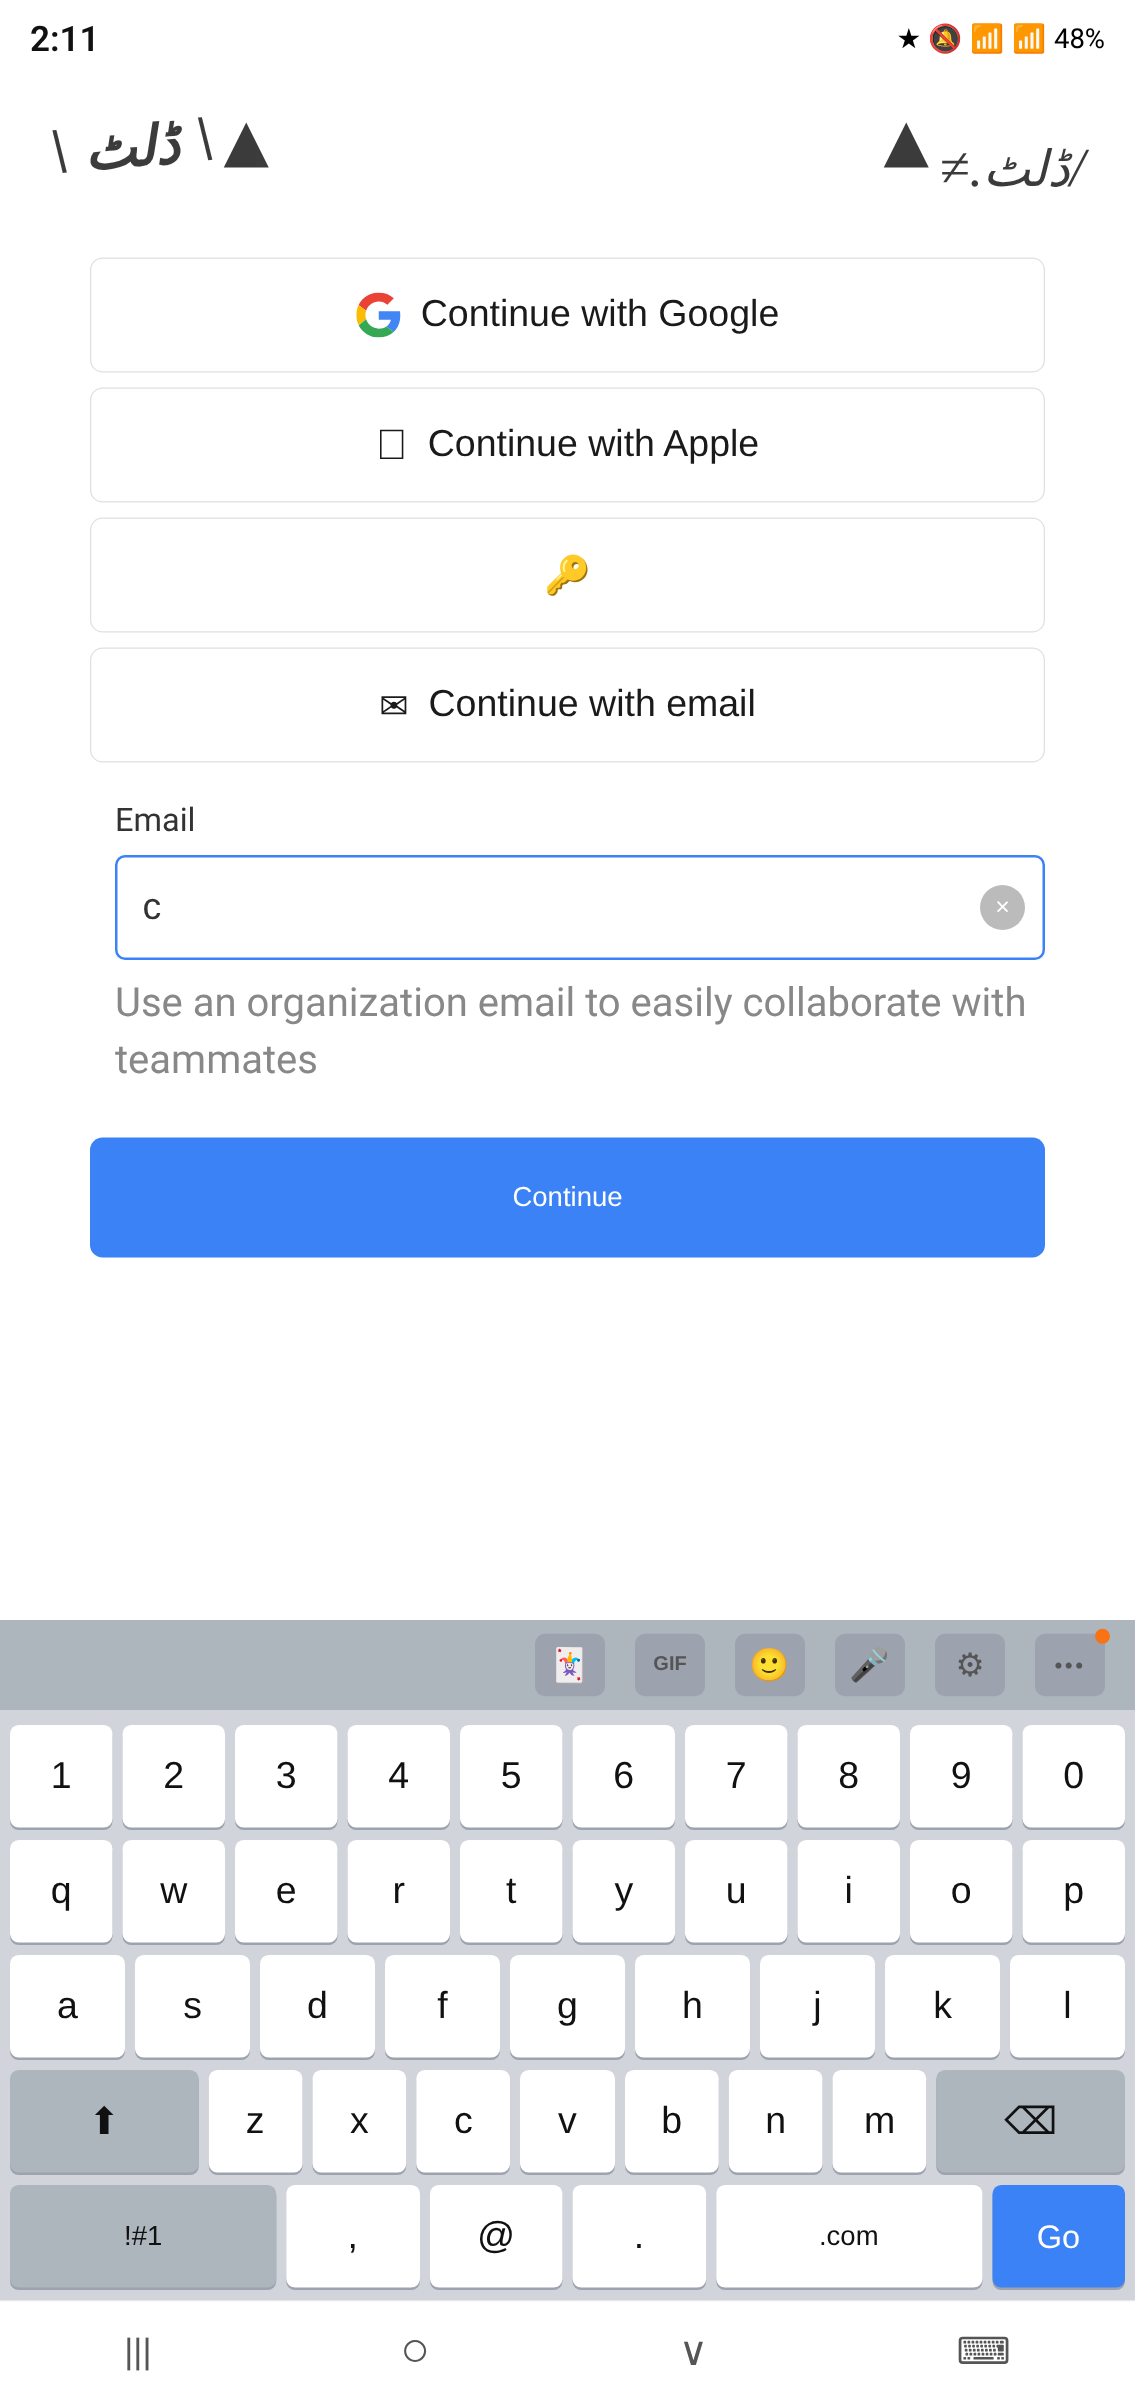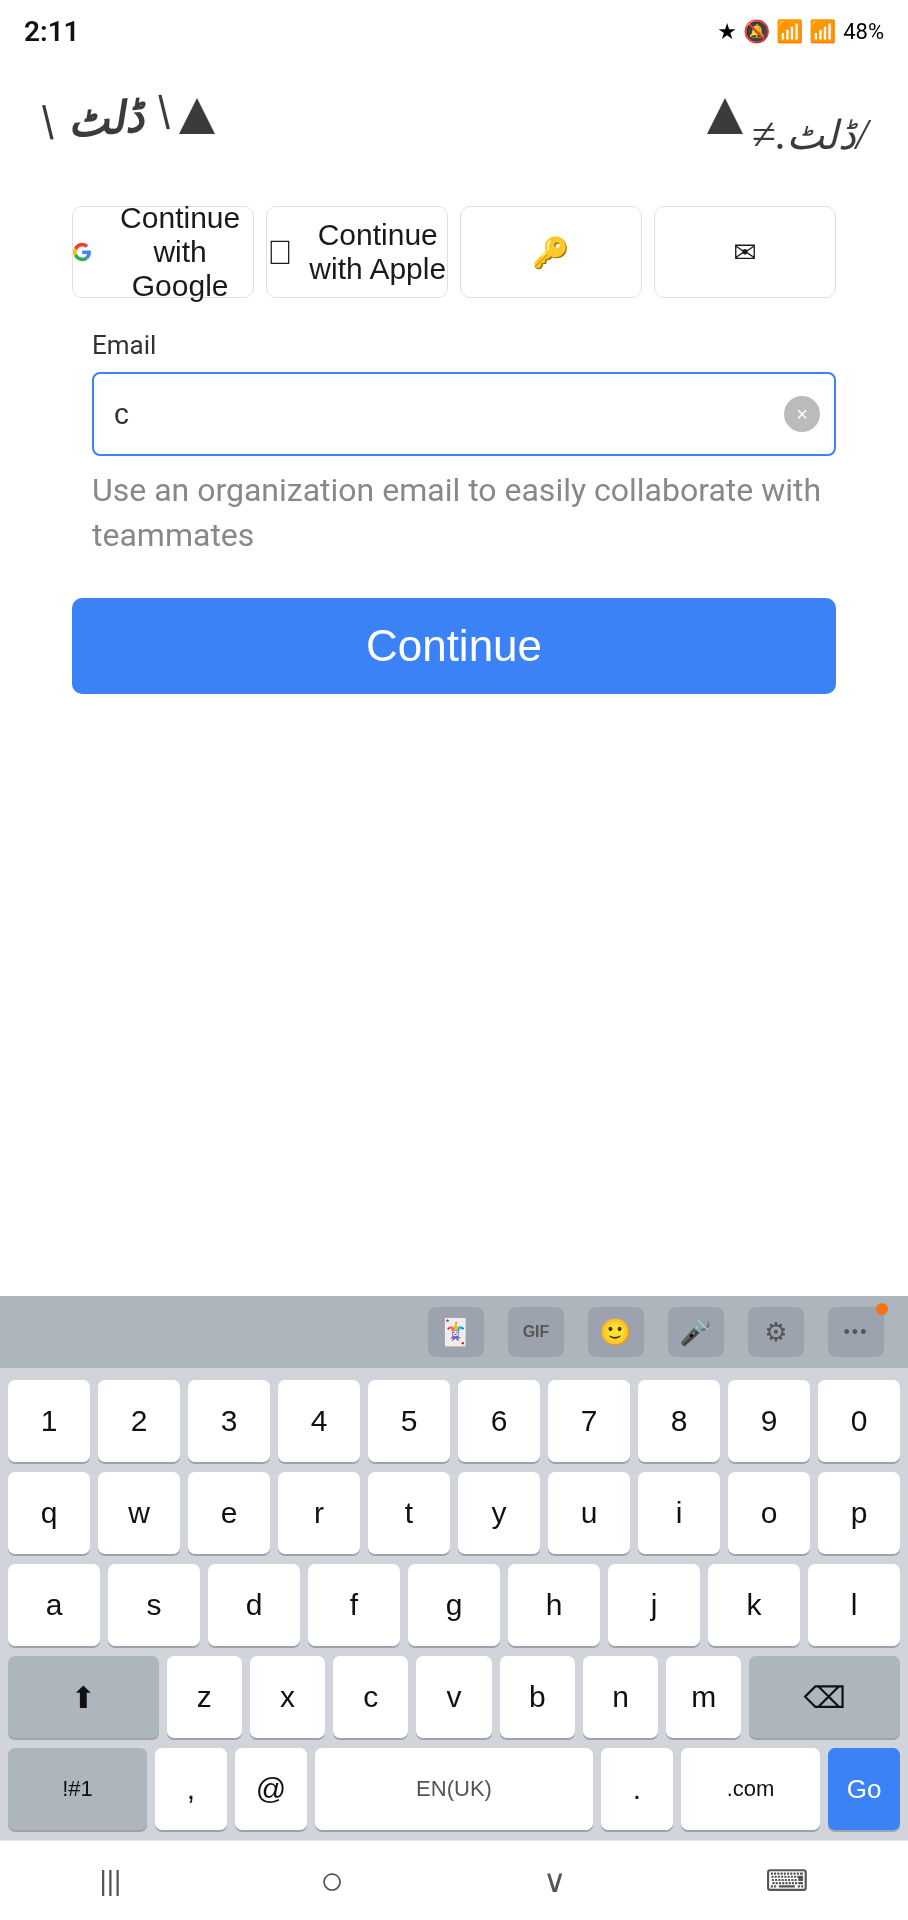--- a/index.html
+++ b/index.html
@@ -62,21 +62,21 @@
     
     .main-content {
       flex: 1;
       padding: 30px 72px 20px 72px;
       background: #ffffff;
     }
 
     
     .auth-buttons {
       display: flex;
-      flex-direction: row;
+      flex-direction: column;
       gap: 12px;
       margin-bottom: 32px;
     }
     .auth-btn {
       width: 100%;
       height: 92px;
       border: 1.5px solid #e0e0e0;
       border-radius: 10px;
       background: #ffffff;
       display: flex;
@@ -162,21 +162,21 @@
     }
 
     
     .continue-btn {
       width: 100%;
       height: 96px;
       background: #3b82f6;
       border: none;
       border-radius: 10px;
       color: #ffffff;
-      font-size: 44px;
+      font-size: 22px;
       font-weight: 500;
       cursor: pointer;
       margin-top: 40px;
     }
 
     
     .keyboard-area {
       background: #d1d5db;
       padding: 0;
       margin-top: auto;
@@ -321,20 +321,21 @@
       <span class="apple-icon"></span>
       <span>Continue with Apple</span>
     </button>
 
     <button class="auth-btn">
       <span class="sso-icon">🔑</span>
     </button>
 
     <button class="auth-btn">
       <span class="email-icon">✉</span>
+      <span>Continue with email</span>
     </button>
 
   </div>
 
   
   <div class="email-section">
     <label class="email-label">Email</label>
     <div class="email-input-wrapper">
       <input class="email-input" type="email" value="c" style="">
       <button class="email-clear-btn">
@@ -506,23 +507,20 @@
     <div class="kb-row">
       <button class="kb-key dark wide">
         <span style="font-size:22px;">!#1</span>
       </button>
       <button class="kb-key">
           <span>,</span>
         </button>
       <button class="kb-key">
           <span>@</span>
         </button>
-      <button class="kb-key spacebar">
-        <span>EN(UK)</span>
-      </button>
       <button class="kb-key">
           <span>.</span>
         </button>
       <button class="kb-key wide">
         <span style="font-size:22px;">.com</span>
       </button>
       <button class="kb-key blue">
         <span>Go</span>
       </button>
     </div>

